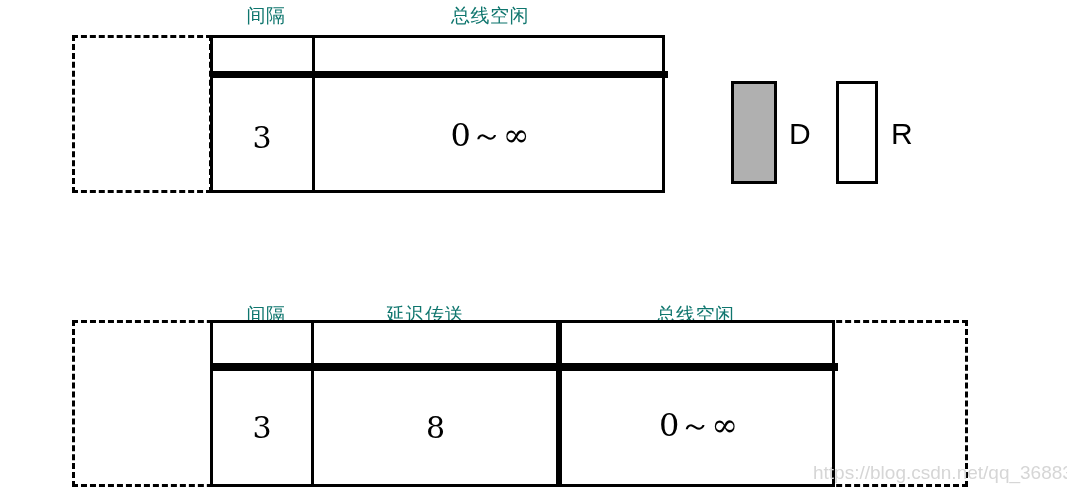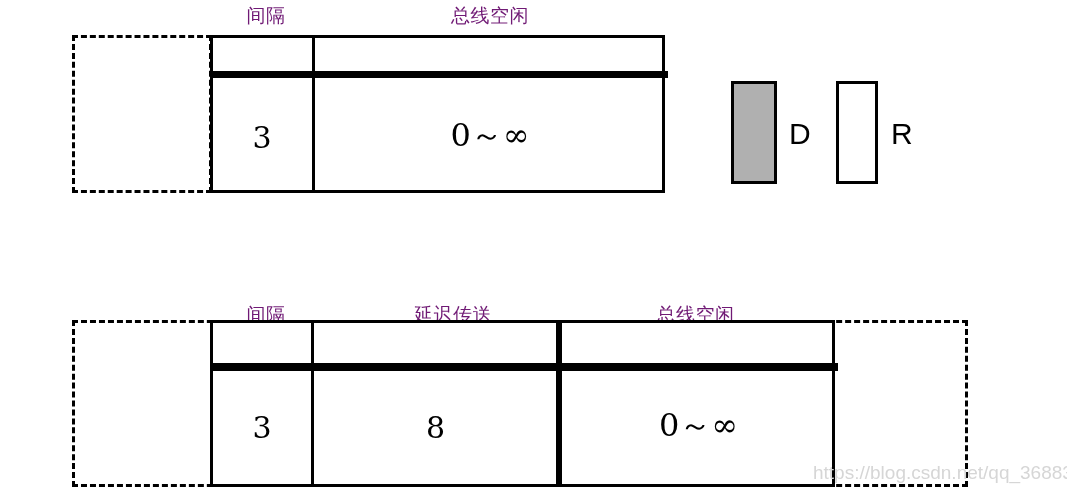--- a/index.html
+++ b/index.html
@@ -17,21 +17,21 @@
   .canvas {
     position: absolute;
     left: 0; top: 0;
     width: 1067px;
     height: 492px;
   }
 
   
   .caption {
     position: absolute;
-    color: #701a75;
+    color: #0f766e;
     font-family: "DejaVu Sans", "Liberation Sans", sans-serif;
     font-size: 19px;
     font-weight: 500;
     line-height: 22px;
     text-align: center;
     white-space: nowrap;
     letter-spacing: 0.5px;
   }
 
   
@@ -130,21 +130,21 @@
 
     <div class="legend-box" style="left:836px; top:81px; width:42px; height:103px; background:#ffffff;"></div>
 
     <div class="legend-label" style="left:891px; top:117px;">R</div>
   </div>
 
   <div>
 
     <div class="caption" style="left:218px; top:303px; width:96px;">间隔</div>
 
-    <div class="caption" style="left:363px; top:303px; width:180px;">延迟传送</div>
+    <div class="caption" style="left:335px; top:303px; width:180px;">延迟传送</div>
 
     <div class="caption" style="left:598px; top:303px; width:195px;">总线空闲</div>
 
     <div class="dashed-frame" style="left:72px; top:320px; width:896px; height:167px;"></div>
 
     <div class="solid-frame" style="left:210px; top:320px; width:625px; height:167px;"></div>
 
     <div class="vsep" style="left:311px; top:320px; width:3px; height:167px;"></div>
 
     <div class="vsep" style="left:556px; top:320px; width:6px; height:167px;"></div>

